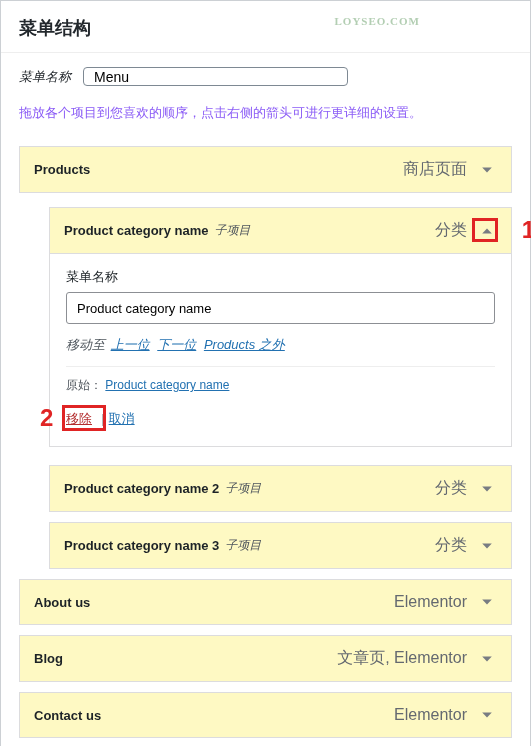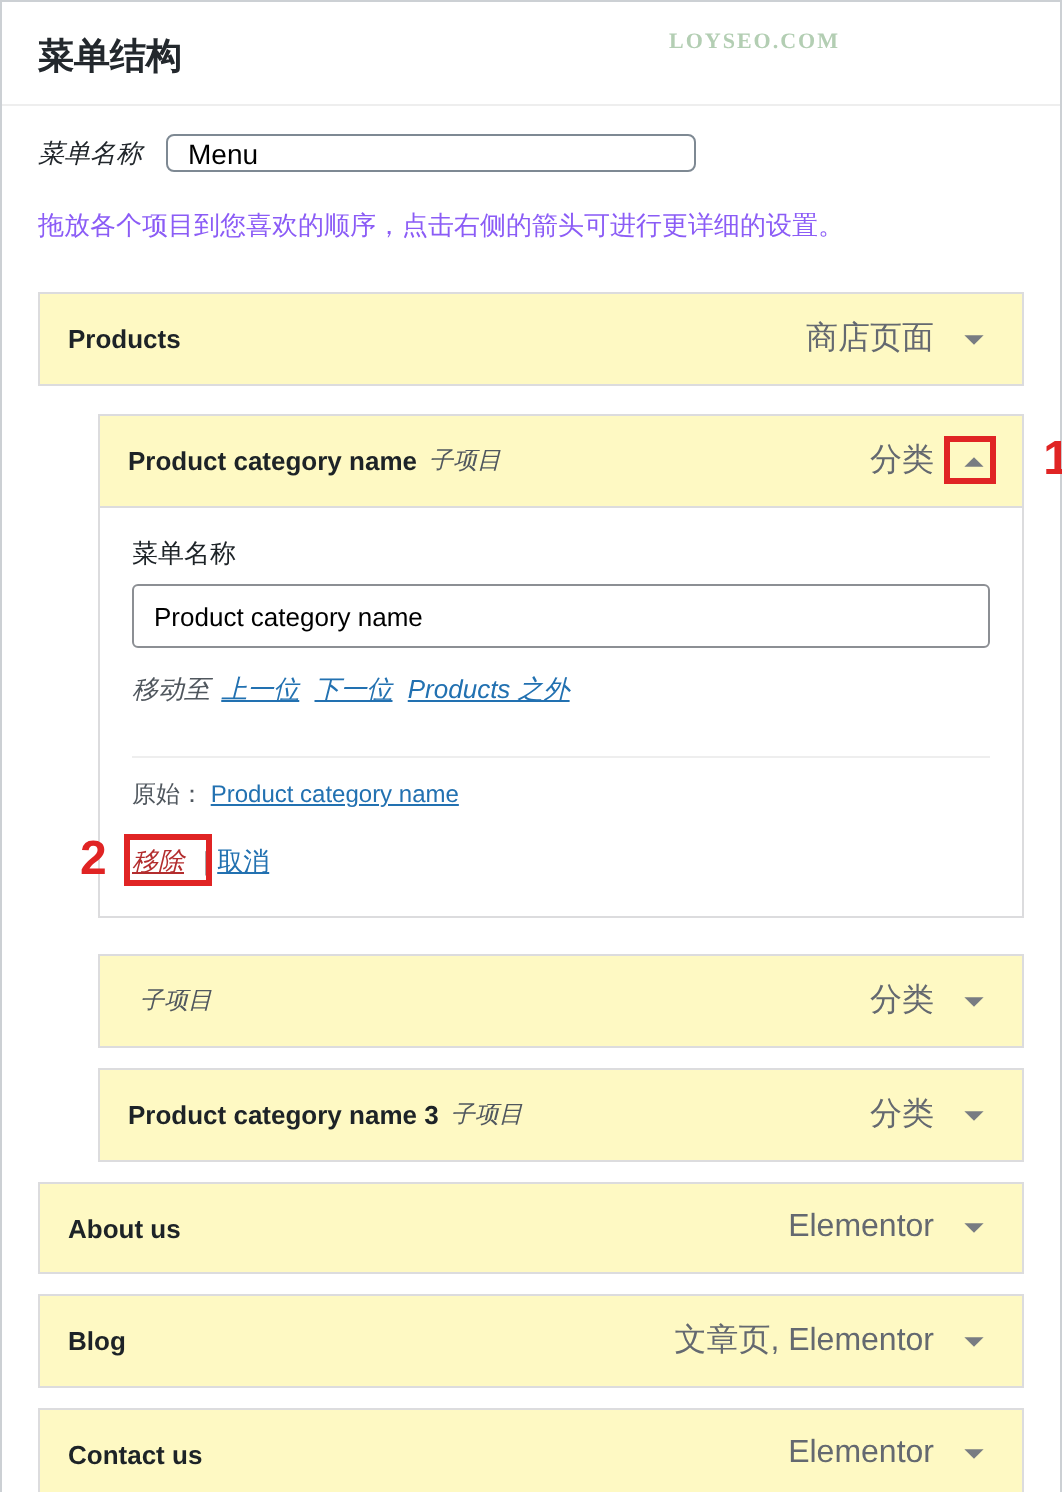--- a/index.html
+++ b/index.html
@@ -20,21 +20,21 @@
     .spacer { flex: 1; }
     .item-type { color: #646970; font-size: 16px; margin-right: 10px; }
     .arrow-btn { width: 20px; height: 20px; display: flex; align-items: center; justify-content: center; color: #787c82; cursor: pointer; }
     .arrow-btn svg { width: 12px; height: 12px; fill: #787c82; }
     .indent-1 { margin-left: 30px; }
     .item-settings { border: 1px solid #dcdcde; border-top: none; background: #fff; padding: 14px 16px 16px; margin-left: 30px; }
     .field-label { display: block; margin-bottom: 6px; color: #1d2327; font-size: 13px; }
     .field-input { width: 100%; padding: 6px 10px; border: 1px solid #8c8f94; border-radius: 3px; font-size: 13px; height: 32px; }
     .move-row { margin-top: 12px; font-style: italic; font-size: 13px; color: #50575e; }
     .move-row a { color: #2271b1; margin: 0 2px; }
-    .orig-row { margin-top: 24px; padding: 10px 0 0; border-top: 1px solid #eee; font-size: 12px; color: #50575e; }
+    .orig-row { margin-top: 12px; padding: 10px 0 0; border-top: 1px solid #eee; font-size: 12px; color: #50575e; }
     .orig-row a { color: #2271b1; text-decoration: underline; }
     .action-row { margin-top: 14px; font-size: 13px; }
     .action-row a { text-decoration: underline; }
     .remove-link { color: #b32d2e; margin-right: 6px; }
     .cancel-link { color: #2271b1; }
     .level-0 { margin-left: 0; }
     .callout-1 { position: absolute; border: 3px solid #e02424; width: 26px; height: 24px; }
     .callout-num { position: absolute; color: #e02424; font-size: 24px; font-weight: bold; }
     .rel { position: relative; }
     .callout-box-remove { position: absolute; left: -4px; top: -5px; width: 44px; height: 26px; border: 3px solid #e02424; }
@@ -97,31 +97,32 @@
         <a href="#">Products 之外</a>
       </div>
 
       <div class="orig-row">
         <span>原始：</span>
         <a href="#">Product category name</a>
       </div>
 
       <div class="action-row rel" style="padding:2px 0;">
         <span class="callout-num" style="left:-26px; top:-4px;">2</span>
-        <span class="rel" style="display:inline-block;font-style:italic;">
+        <span class="rel" style="display:inline-block;">
           <span class="callout-box-remove"></span>
           <a href="#" class="remove-link">移除</a>
         </span>
         |
         <a href="#" class="cancel-link">取消</a>
       </div>
     </div>
 
     <div class="menu-item indent-1" style="margin-top:18px;">
       <div class="item-bar">
+        <span class="item-title">Product category name 2</span>
         <span class="item-sub">子项目</span>
         <span class="spacer"></span>
         <span class="item-type">分类</span>
         <span class="arrow-btn">
             <svg viewBox="0 0 10 10">
               <path d="M1 3 L5 7 L9 3 Z"></path>
             </svg>
           </span>
       </div>
     </div>

